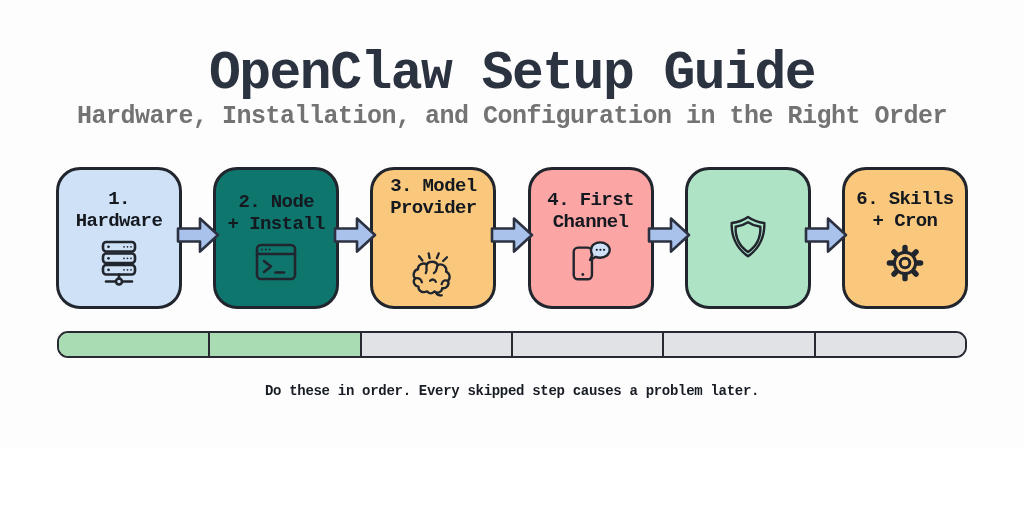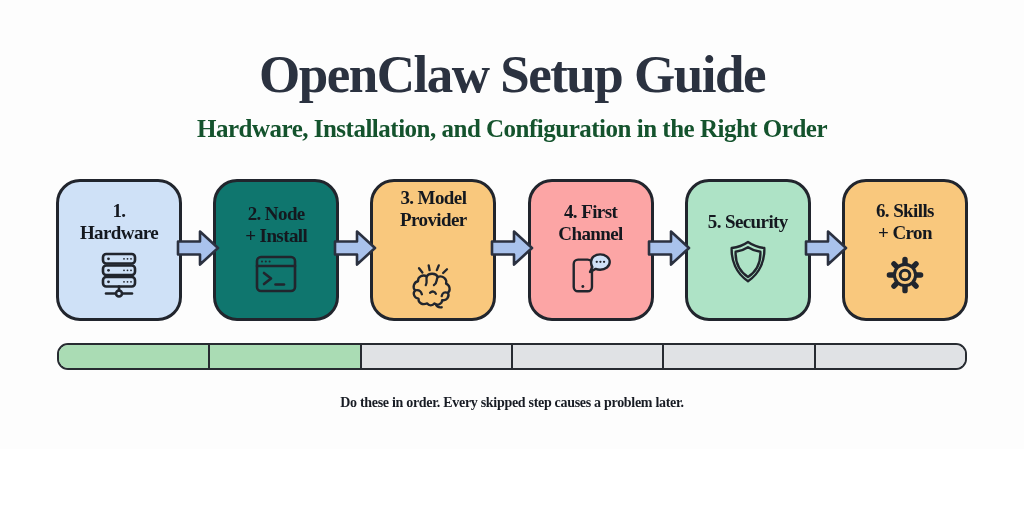--- a/index.html
+++ b/index.html
@@ -1,31 +1,30 @@
 <!DOCTYPE html>
 <html><head>
 <meta charset="utf-8">
 <style>
   html,body{margin:0;padding:0;}
   .page{
     position:relative;
     width:1024px;height:449px;
     background:#fdfdfd;
     overflow:hidden;
-    font-family:Liberation Serif, serif;
+    font-family:Liberation Mono, monospace;
   }
   .header{ text-align:center; padding-top:46px; }
   .title{
     font-size:53px; font-weight:700; letter-spacing:-1.5px;
     color:#2b3240; line-height:1.08;
   }
   .subtitle{
-    margin-top:12px;
     font-size:25px; font-weight:700; letter-spacing:-0.5px;
-    color:#14532d; line-height:1.1;
+    color:#737373; line-height:1.1;
   }
   .flow{
     margin:36px 56px 0 56px;
     display:flex; align-items:center; justify-content:space-between;
   }
   .card{
     position:relative; z-index:1;
     width:120px; height:136px;
     border:3px solid #21252d; border-radius:24px;
     display:flex; flex-direction:column; align-items:center; justify-content:center;
@@ -166,21 +165,20 @@
       </div>
     </div>
 
     <div class="arrow">
       <svg width="46" height="40" viewBox="0 0 46 40">
           <polygon points="3,13.5 25,13.5 25,3.5 43,20 25,36.5 25,26.5 3,26.5" fill="#a9c2ec" stroke="#2b3140" stroke-width="2.6" stroke-linejoin="round"></polygon>
         </svg>
     </div>
 
     <div class="card" style="background: rgb(174, 227, 198);">
-      <div class="card-label">5. Security</div>
       <div class="icon-box">
         <svg width="46" height="50" viewBox="0 0 48 52" fill="none" stroke="#21252d" stroke-width="2.5" stroke-linecap="round" stroke-linejoin="round">
           <path d="M24 4 C29 7.5 35 9.6 41 10.3 C41.6 23 36.7 36.6 24 45 C11.3 36.6 6.4 23 7 10.3 C13 9.6 19 7.5 24 4 Z"></path>
           <path d="M24 9.5 C28 12.1 32.4 13.7 36.9 14.3 C37.3 24 33.6 34.2 24 40.7 C14.4 34.2 10.7 24 11.1 14.3 C15.6 13.7 20 12.1 24 9.5 Z"></path>
         </svg>
       </div>
     </div>
 
     <div class="arrow">
       <svg width="46" height="40" viewBox="0 0 46 40">

